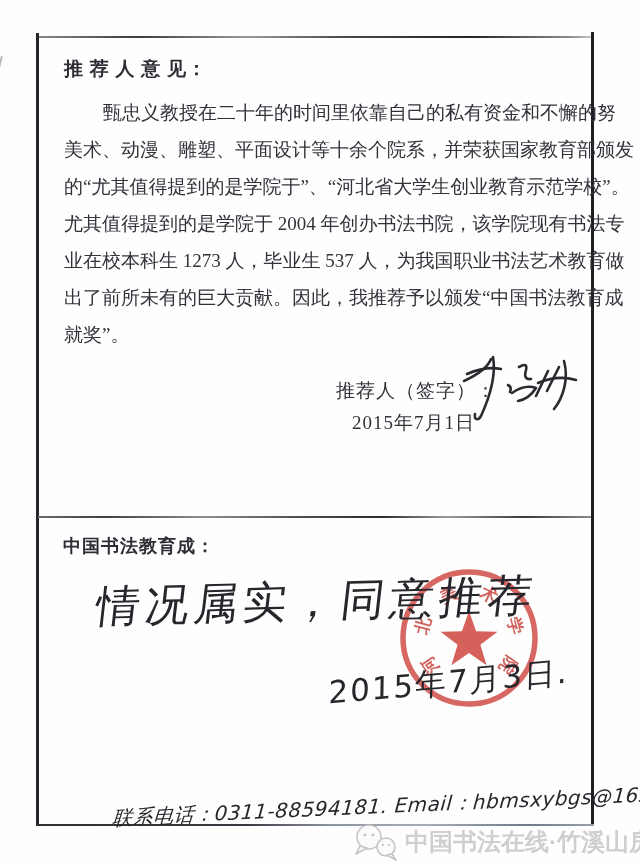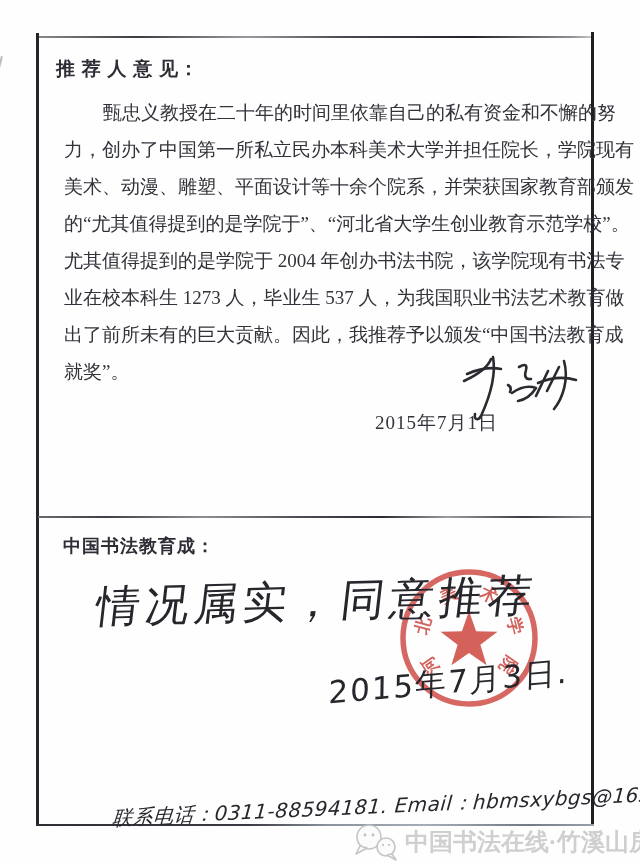--- a/index.html
+++ b/index.html
@@ -18,35 +18,35 @@
               background:linear-gradient(90deg,#2e2e34 0%,#3a3a42 38%,#8a929c 52%,#a7adb6 70%,#717a85 88%,#9aa1aa 100%); }
   .b-divider{ left:38px; top:516px; width:553px; height:2px;
               background:linear-gradient(90deg,#6a6a70 0%,#3f3f47 12%,#8e8e94 30%,#4e4e56 47%,#2b2b33 62%,#9c9ca2 74%,#3a3a42 88%,#8a8a90 100%); }
   .stray-mark { position:absolute; left:-2px; top:56px; width:2px; height:24px;
               background:#b9b9bd; transform:rotate(14deg); }
 
   .sec-title {
     position:absolute; font-weight:700; color:#2e2d35; font-size:19px;
     letter-spacing:1px; white-space:nowrap;
   }
-  .title-1 { left:56px; top:56px; }
+  .title-1 { left:64px; top:56px; }
   .title-2 { left:63px; top:534px; font-size:18px; }
 
   .para {
     position:absolute; left:64px; top:94px; width:503px;
     font-size:19px; line-height:37px; color:#33323a;
   }
   .para .ln { text-align:justify; text-align-last:justify; white-space:nowrap; }
   .para .ln.first { text-indent:2.05em; }
   .para .ln.last  { text-align-last:left; }
 
   .signer-label { position:absolute; left:336px; top:378px; font-size:19px;
                   color:#33323a; letter-spacing:1px; white-space:nowrap; }
   .sign-date    { position:absolute; left:352px; top:410px; font-size:19px;
-                  color:#33323a; letter-spacing:1px; white-space:nowrap;margin-left:23px; }
+                  color:#33323a; letter-spacing:1px; white-space:nowrap; }
 
   .hand { font-family:"DejaVu Sans","Liberation Sans",sans-serif; color:#26262c; }
 
   .hw-opinion {
     position:absolute; left:96px; top:572px; z-index:3;
     font-size:44px; letter-spacing:5px; white-space:nowrap;
     transform:rotate(-1.5deg) skewX(-8deg);
   }
   .hw-date {
     position:absolute; left:328px; top:662px; z-index:3;
@@ -78,29 +78,29 @@
   <div class="b b-left"></div>
   <div class="b b-right"></div>
   <div class="b b-bottom"></div>
   <div class="b b-divider"></div>
   <div class="stray-mark"></div>
 
   <div class="sec-title title-1">推 荐 人 意 见：</div>
 
   <div class="para">
     <div class="ln first">甄忠义教授在二十年的时间里依靠自己的私有资金和不懈的努</div>
-    <div class="ln">力，创办了中国第一所私立民办本科美术大学并担任院长，学院现有</div>
     <div class="ln">美术、动漫、雕塑、平面设计等十余个院系，并荣获国家教育部颁发</div>
     <div class="ln">的“尤其值得提到的是学院于”、“河北省大学生创业教育示范学校”。</div>
     <div class="ln">尤其值得提到的是学院于 2004 年创办书法书院，该学院现有书法专</div>
     <div class="ln">业在校本科生 1273 人，毕业生 537 人，为我国职业书法艺术教育做</div>
     <div class="ln">出了前所未有的巨大贡献。因此，我推荐予以颁发“中国书法教育成</div>
     <div class="ln last">就奖”。</div>
   </div>
 
+  <div class="signer-label">推荐人（签字）：</div>
   <div class="sign-date">2015年7月1日</div>
 
   <div class="sig-wrap">
     <svg width="135" height="82" viewBox="0 0 135 82">
       <g fill="none" stroke="#2a2a30" stroke-width="2.6" stroke-linecap="round" stroke-linejoin="round">
         <path d="M36,9 C33,17 24,24 9,31"></path>
         <path d="M12,24 C26,18 36,17 46,19"></path>
         <path d="M38,7 C41,24 37,42 26,66 C23,71 19,70 20,64"></path>
         <path d="M53,35 q4,2 2,7"></path>
         <path d="M64,17 q9,-5 7,3 q-3,10 5,9"></path>

